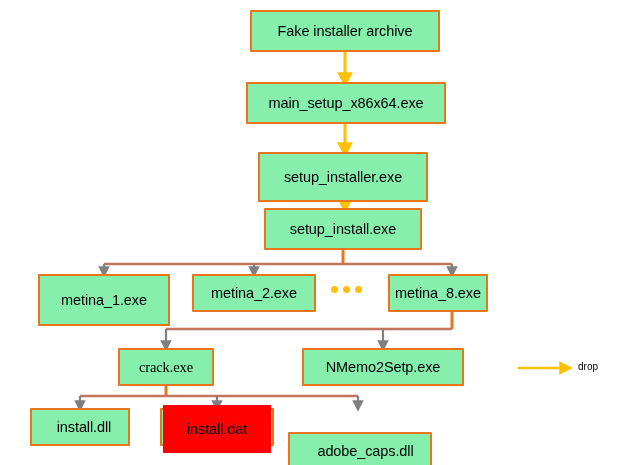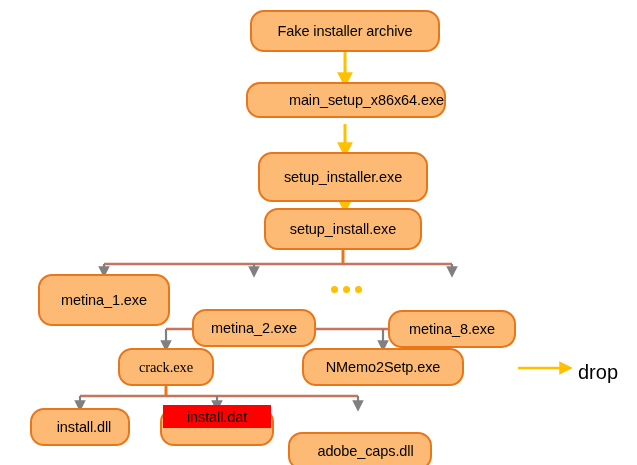--- a/index.html
+++ b/index.html
@@ -23,42 +23,42 @@
   #flow-svg {
     position: absolute;
     left: 0;
     top: 0;
     width: 637px;
     height: 465px;
   }
   .node-box {
     position: absolute;
     box-sizing: border-box;
-    background: #fdba74;
+    background: #86efac;
     border: 2px solid #E8761B;
-    border-radius: 14px;
+    border-radius: 1px;
     display: flex;
     align-items: center;
     justify-content: center;
     font-family: "Liberation Sans", sans-serif;
     font-size: 14.5px;
     color: #000000;
     white-space: nowrap;
     letter-spacing: -0.1px;
   }
   .node-box.alert {
     background: #FF0000;
     border: none;
     border-radius: 0;
     z-index: 5;
   }
   .legend-label {
     position: absolute;
     font-family: "Liberation Sans", sans-serif;
-    font-size: 20px;
+    font-size: 10px;
     color: #000000;
     white-space: nowrap;
     text-align: center;
   }
   .dots-group {
     position: absolute;
     display: flex;
     gap: 5px;
     align-items: center;
   }
@@ -120,49 +120,49 @@
         <g>
           <line x1="518" y1="368" x2="566" y2="368" stroke="#FFC000" stroke-width="2.6" marker-end="url(#head-drop)"></line>
         </g>
       </g>
   </svg>
 
   <div id="nodes-layer">
       <div class="node-box" style="left: 250px; top: 10px; width: 190px; height: 42px;">
         <span>Fake installer archive</span>
       </div>
-      <div class="node-box" style="left: 246px; top: 82px; width: 200px; height: 36px; justify-content: flex-end;">
+      <div class="node-box" style="left: 246px; top: 82px; width: 200px; height: 42px;">
         <span>main_setup_x86x64.exe</span>
       </div>
       <div class="node-box" style="left: 258px; top: 152px; width: 170px; height: 50px;">
         <span>setup_installer.exe</span>
       </div>
       <div class="node-box" style="left: 264px; top: 208px; width: 158px; height: 42px;">
         <span>setup_install.exe</span>
       </div>
       <div class="node-box" style="left: 38px; top: 274px; width: 132px; height: 52px;">
         <span>metina_1.exe</span>
       </div>
-      <div class="node-box" style="left: 192px; top: 274px; width: 124px; height: 38px; margin-top: 35px;">
+      <div class="node-box" style="left: 192px; top: 274px; width: 124px; height: 38px;">
         <span>metina_2.exe</span>
       </div>
-      <div class="node-box" style="left: 388px; top: 274px; width: 128px; height: 38px; margin-top: 36px;">
+      <div class="node-box" style="left: 388px; top: 274px; width: 100px; height: 38px;">
         <span>metina_8.exe</span>
       </div>
       <div class="node-box" style="left: 118px; top: 348px; width: 96px; height: 38px; font-family: Liberation Serif, serif;">
         <span>crack.exe</span>
       </div>
       <div class="node-box" style="left: 302px; top: 348px; width: 162px; height: 38px;">
         <span>NMemo2Setp.exe</span>
       </div>
       <div class="node-box" style="left: 30px; top: 408px; width: 100px; height: 38px; padding-left: 8px;">
         <span>install.dll</span>
       </div>
       <div class="node-box" style="left: 160px; top: 408px; width: 114px; height: 38px;"></div>
-      <div class="node-box alert" style="left: 163px; top: 405px; width: 108px; height: 23px; align-items: center;">
+      <div class="node-box alert" style="left: 163px; top: 405px; width: 108px; height: 48px; align-items: center;">
         <span>install.dat</span>
       </div>
       <div class="node-box" style="left: 288px; top: 432px; width: 144px; height: 38px; padding-left: 11px;">
         <span>adobe_caps.dll</span>
       </div>
     </div>
 
   <div class="dots-group" id="dots-group" style="left: 331px; top: 286px;">
       <span class="dot"></span>
       <span class="dot"></span>

